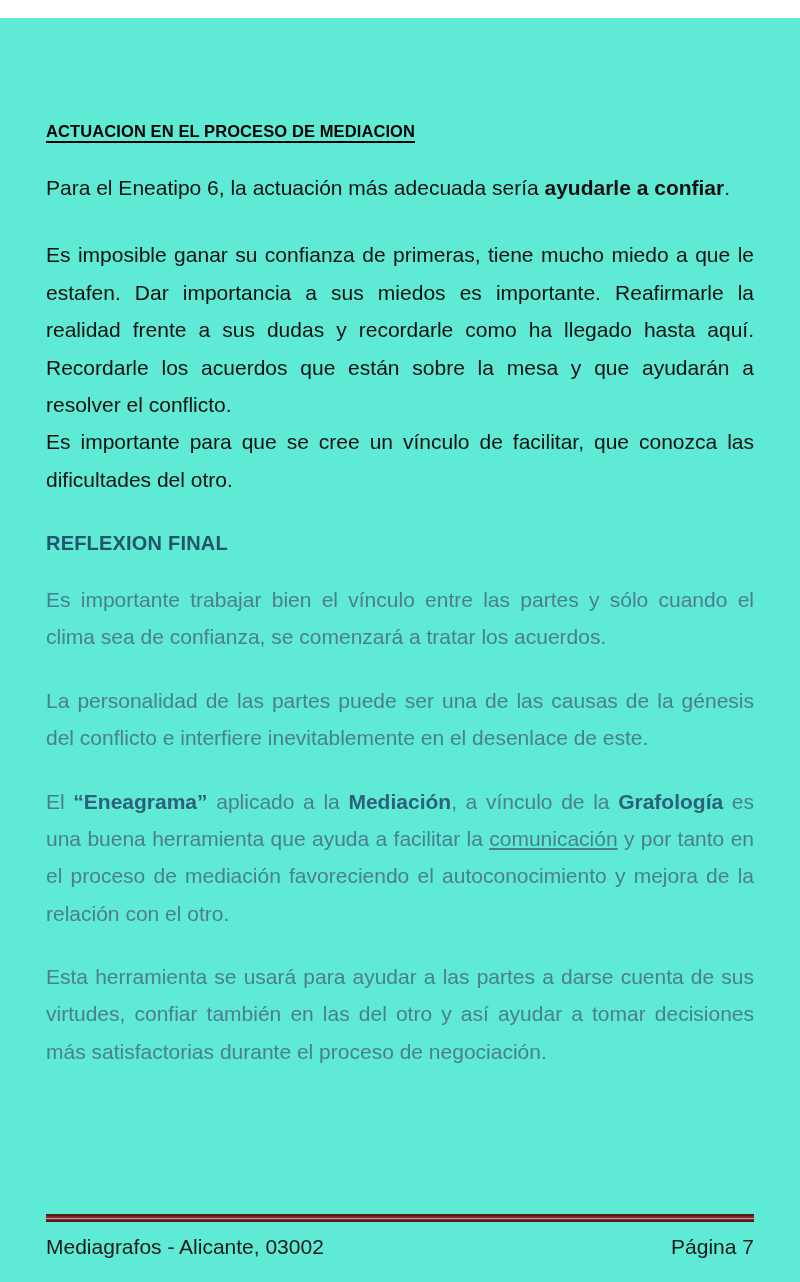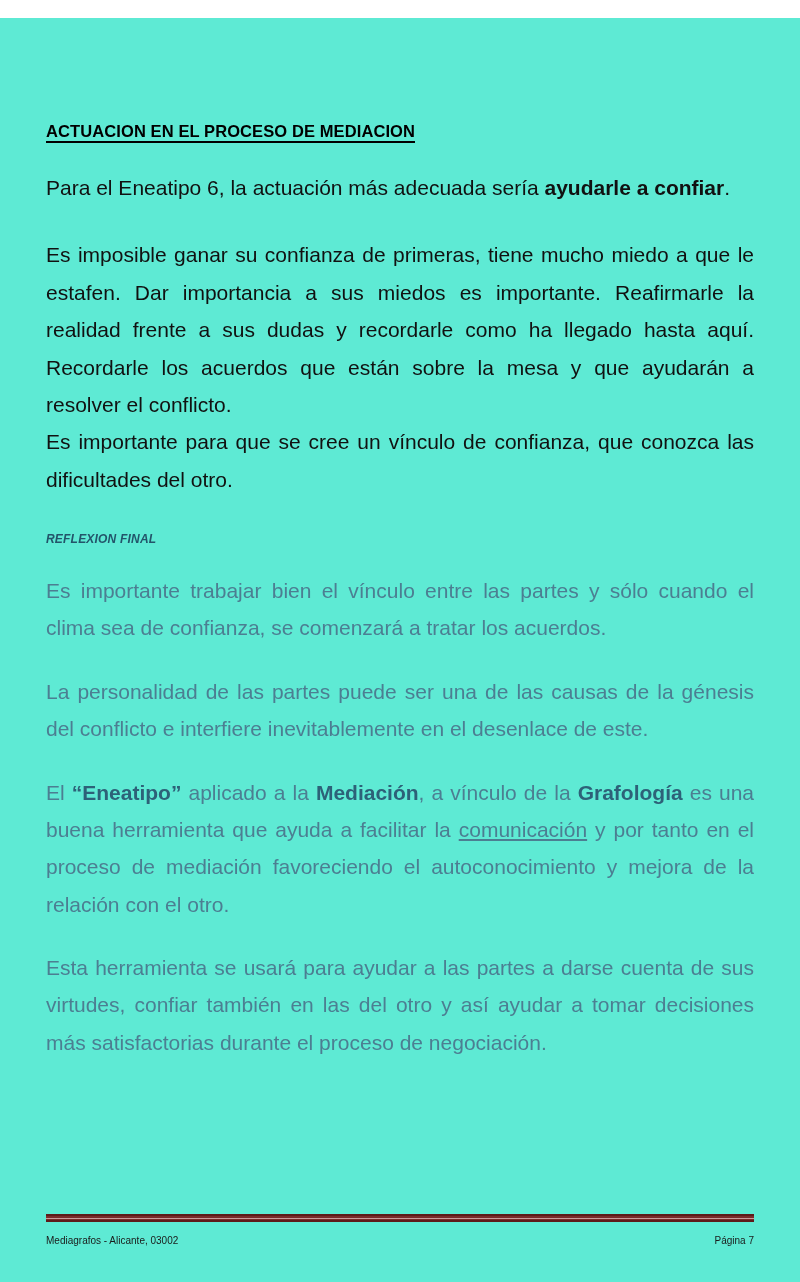--- a/index.html
+++ b/index.html
@@ -40,27 +40,26 @@
     margin: 0 0 28px 0;
     display: block;
   }
   .heading-black .txt {
     border-bottom: 2px solid #000000;
     padding-bottom: 1px;
     display: inline;
   }
 
   .heading-teal {
-    font-size: 12px;
+    font-size: 20px;
     font-weight: bold;
     color: #23556A;
     letter-spacing: 0.2px;
     margin: 0 0 26px 0;
     display: block;
-    font-style: italic;
   }
 
   
   p {
     margin: 0;
     font-size: 21px;
     line-height: 1.78;
   }
 
   .p-black {
@@ -113,56 +112,56 @@
     top: 2px;
     height: 1px;
     background: #C99A9A;
   }
 
   .footer-text {
     display: flex;
     justify-content: space-between;
     align-items: baseline;
     margin-top: 13px;
-    font-size: 10px;
+    font-size: 21px;
     color: #1A1A1A;
   }
   .footer-left { white-space: nowrap; }
   .footer-right { white-space: nowrap; }
 </style>
 </head>
 <body>
 
 <div class="page">
 
   <div class="content">
 
     <h1 class="heading-black"><span class="txt">ACTUACION EN EL PROCESO DE MEDIACION</span></h1>
 
     <p class="p-black no-indent-block"><span>Para el Eneatipo 6, la actuación más adecuada sería </span><b>ayudarle a confiar</b><span>.</span></p>
 
     <div class="spacer-30"></div>
 
     <p class="p-black">Es imposible ganar su confianza de primeras, tiene mucho miedo a que le estafen. Dar importancia a sus miedos es importante. Reafirmarle la realidad frente a sus dudas y recordarle como ha llegado hasta aquí. Recordarle los acuerdos que están sobre la mesa y que ayudarán a resolver el conflicto.</p>
 
-    <p class="p-black">Es importante para que se cree un vínculo de confianza, que conozca las dificultades del otro.</p>
+    <p class="p-black">Es importante para que se cree un vínculo de facilitar, que conozca las dificultades del otro.</p>
 
     <div class="spacer-34"></div>
 
     <h2 class="heading-teal">REFLEXION FINAL</h2>
 
     <p class="p-teal">Es importante trabajar bien el vínculo entre las partes y sólo cuando el clima sea de confianza, se comenzará a tratar los acuerdos.</p>
 
     <div class="spacer-26"></div>
 
     <p class="p-teal">La personalidad de las partes puede ser una de las causas de la génesis del conflicto e interfiere inevitablemente en el desenlace de este.</p>
 
     <div class="spacer-26"></div>
 
-    <p class="p-teal"><span>El </span><b>“Eneatipo”</b><span> aplicado a la </span><b>Mediación</b><span>, a vínculo de la </span><b>Grafología</b><span> es una buena herramienta que ayuda a facilitar la </span><span class="u">comunicación</span><span> y por tanto  en el proceso de mediación favoreciendo el autoconocimiento y mejora de la relación con el otro.</span></p>
+    <p class="p-teal"><span>El </span><b>“Eneagrama”</b><span> aplicado a la </span><b>Mediación</b><span>, a vínculo de la </span><b>Grafología</b><span> es una buena herramienta que ayuda a facilitar la </span><span class="u">comunicación</span><span> y por tanto  en el proceso de mediación favoreciendo el autoconocimiento y mejora de la relación con el otro.</span></p>
 
     <div class="spacer-26"></div>
 
     <p class="p-teal">Esta herramienta se usará para ayudar a las partes a darse cuenta de sus virtudes, confiar también en las del otro y así ayudar a tomar decisiones más satisfactorias durante el proceso de negociación.</p>
 
     <div class="spacer-26"></div>
 
 
   </div>
 

